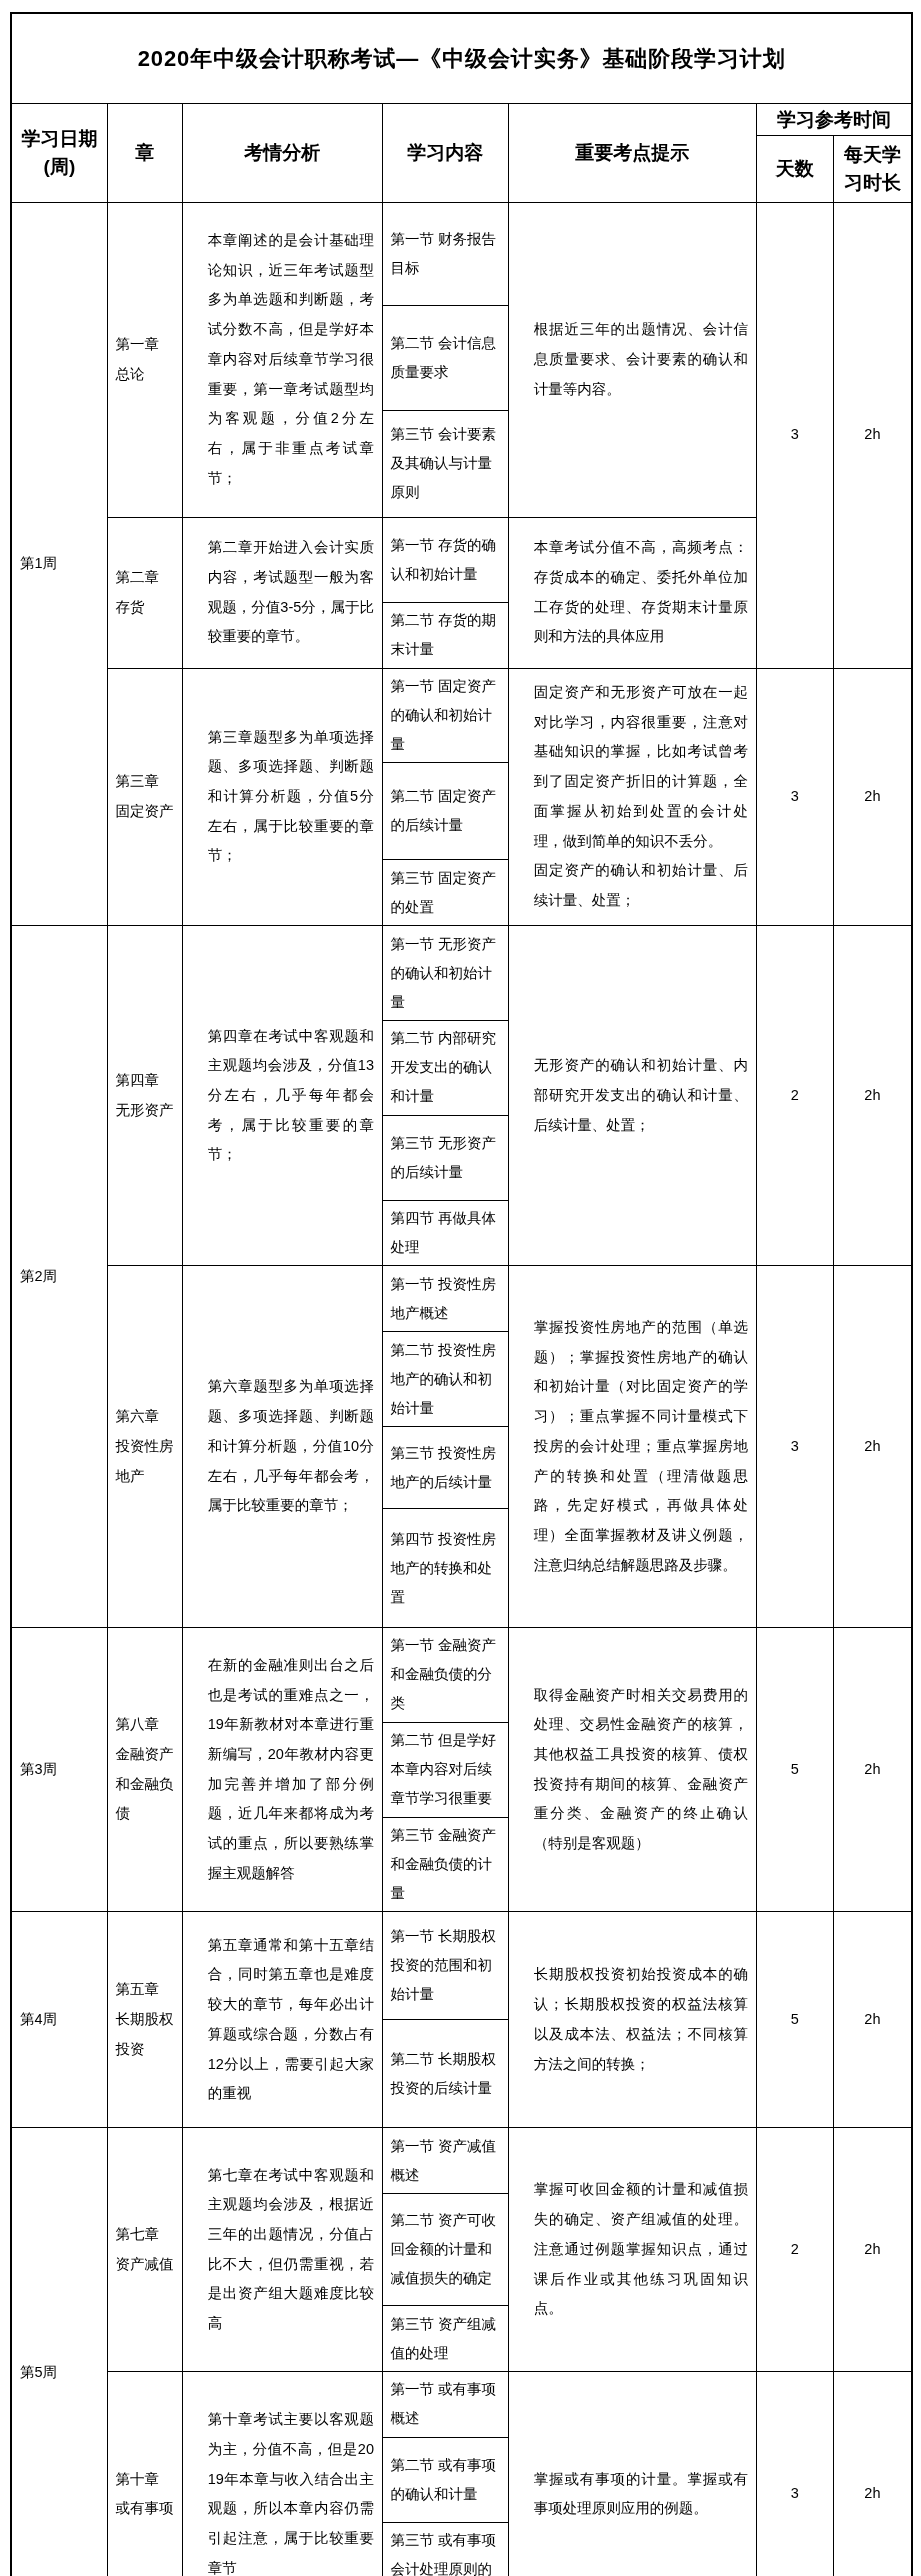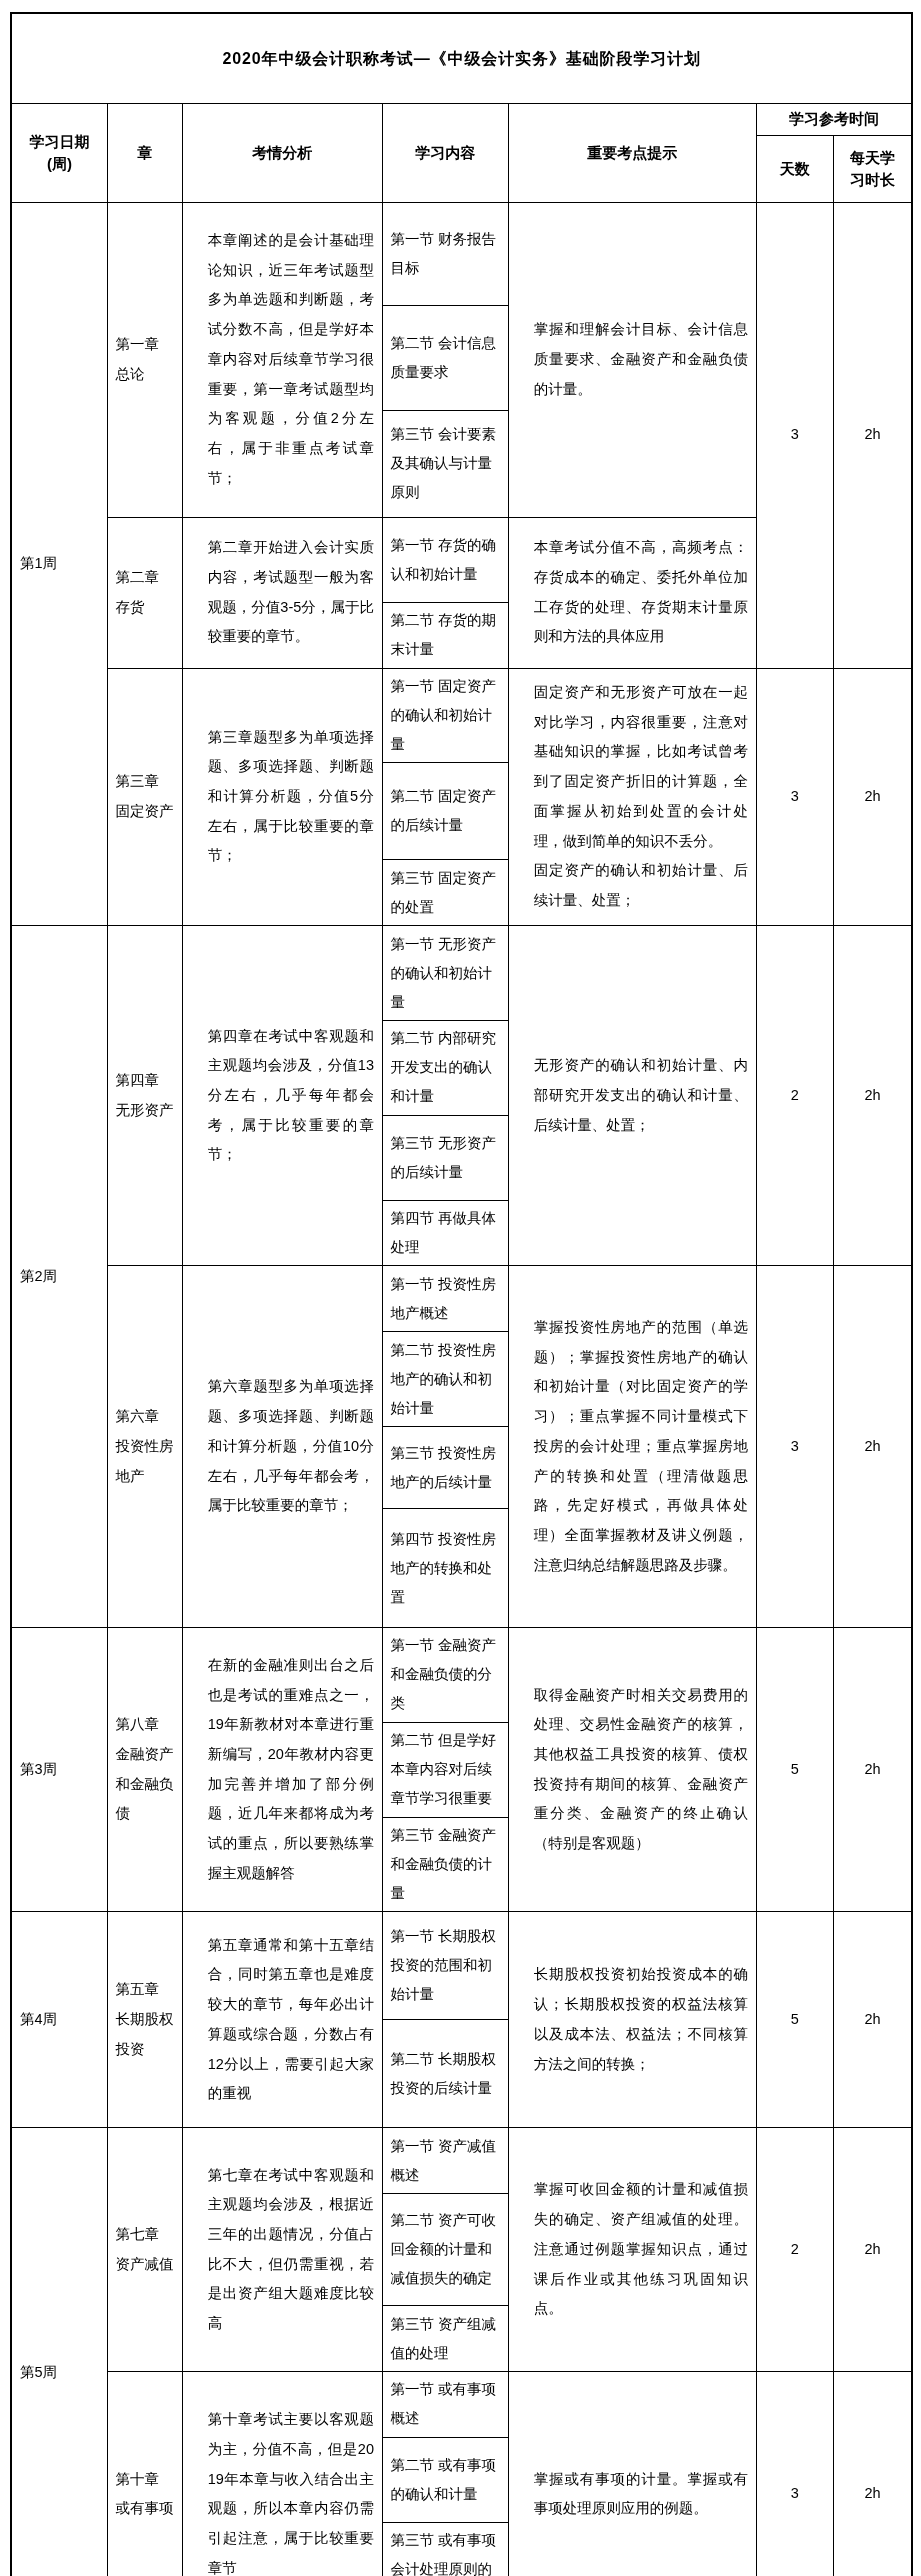--- a/index.html
+++ b/index.html
@@ -1,23 +1,23 @@
 <!DOCTYPE html>
 <html style="font-size:13.7px"><head>
 <meta charset="utf-8">
 <style>
   html,body{margin:0;padding:0;background:#ffffff;}
   body{width:922px;font-family:"Liberation Sans","DejaVu Sans",sans-serif;color:#000;}
   .sheet{padding:12px 10.2px 0 10.2px;}
   table{border-collapse:collapse;width:901px;table-layout:fixed;border:2.6px solid #000;}
   td{border:1.7px solid #000;vertical-align:middle;padding:3.4px 7.7px;font-size:14.5px;
      line-height:2.05;white-space:pre-line;word-break:break-all;overflow:hidden;}
-  .title-cell{font-size:16px;font-weight:bold;text-align:center;line-height:1.35;
+  .title-cell{font-size:22px;font-weight:bold;text-align:center;line-height:1.35;
      height:82px;letter-spacing:0.9px;white-space:normal;}
-  .hdr{font-weight:bold;text-align:center;font-size:15px;line-height:1.45;padding:1.7px 3.4px;}
+  .hdr{font-weight:bold;text-align:center;font-size:19px;line-height:1.45;padding:1.7px 3.4px;}
   .week{text-align:left;}
   .chap{vertical-align:middle;}
   .ana,.tips{text-align:justify;padding-left:25px;}
   .sec{line-height:2.0;}
   .num{text-align:center;white-space:nowrap;}
 </style>
 </head>
 <body>
 
 <div class="sheet">
@@ -51,21 +51,21 @@
     <td class="hdr">每天学
 习时长</td>
   </tr>
 
   <tr style="height:103px">
     <td class="week" rowspan="8">第1周</td>
     <td class="chap" rowspan="3">第一章
 总论</td>
     <td class="ana" rowspan="3">本章阐述的是会计基础理论知识，近三年考试题型多为单选题和判断题，考试分数不高，但是学好本章内容对后续章节学习很重要，第一章考试题型均为客观题，分值2分左右，属于非重点考试章节；</td>
     <td class="sec">第一节 财务报告目标</td>
-    <td class="tips" rowspan="3">掌握和理解会计目标、会计信息质量要求、金融资产和金融负债的计量。</td>
+    <td class="tips" rowspan="3">根据近三年的出题情况、会计信息质量要求、会计要素的确认和计量等内容。</td>
     <td class="num" rowspan="5">3</td>
     <td class="num" rowspan="5">2h</td>
   </tr>
   <tr style="height:105px">
           <td class="sec">第二节 会计信息质量要求</td>
         </tr>
   <tr style="height:107px">
           <td class="sec">第三节 会计要素及其确认与计量原则</td>
         </tr>
   <tr style="height:85px">

